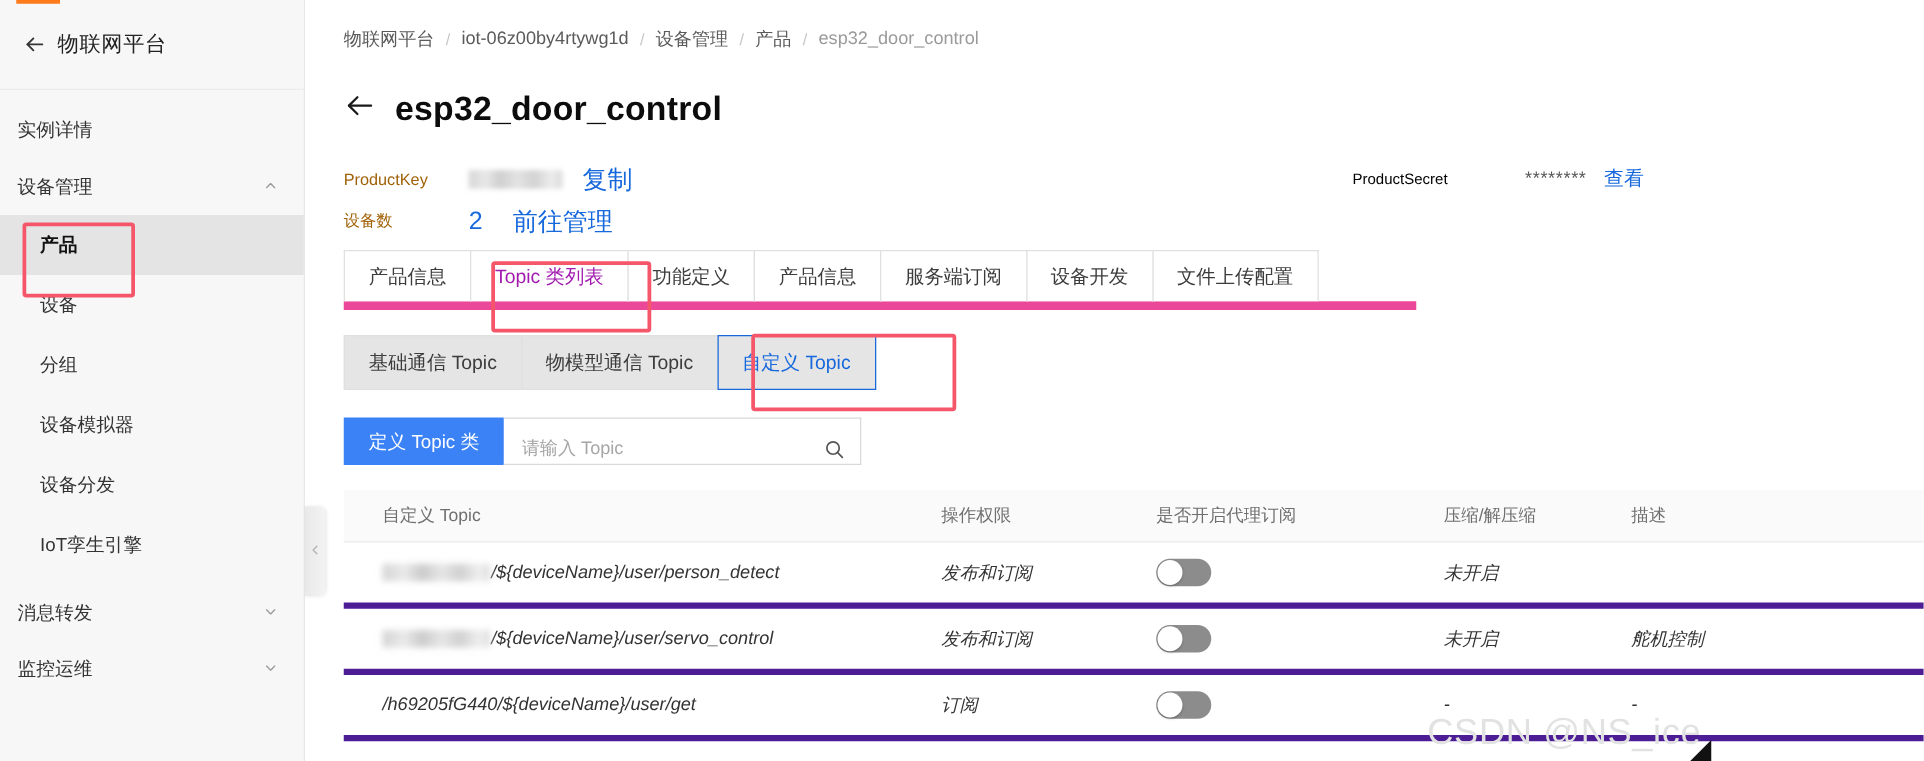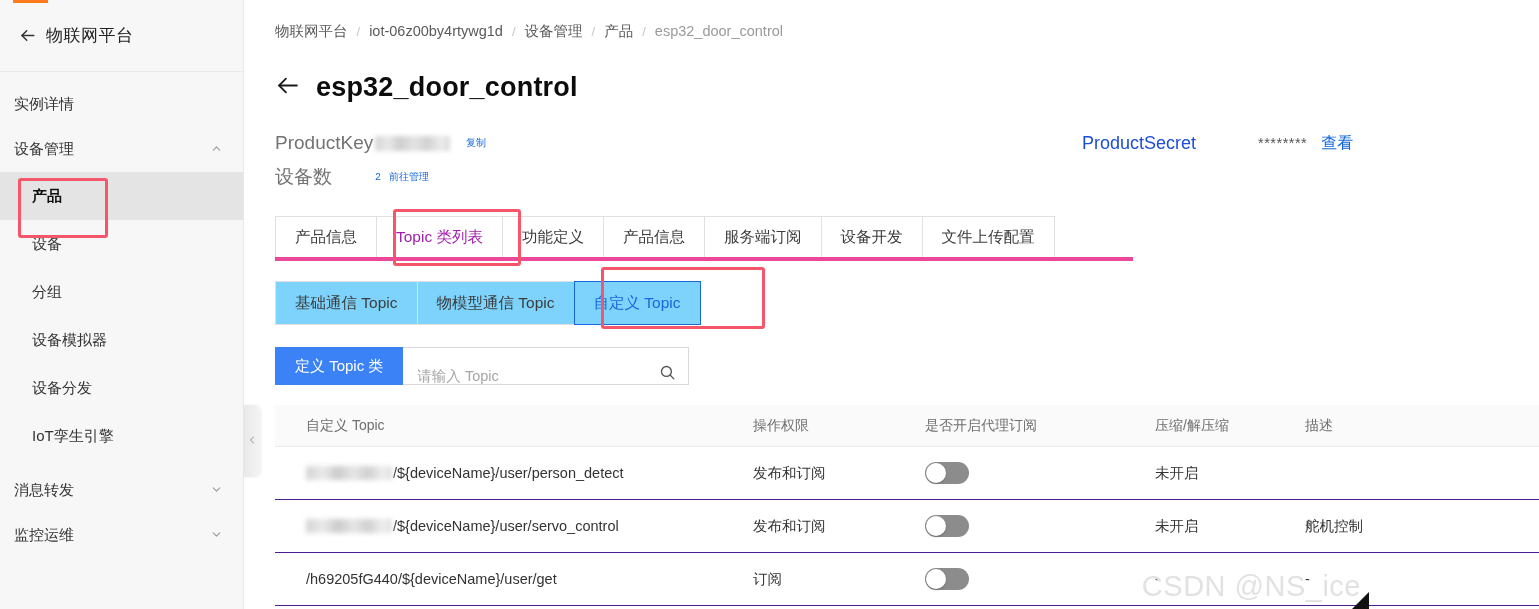--- a/index.html
+++ b/index.html
@@ -95,99 +95,100 @@
   .breadcrumb .sep { margin: 0 9px; color: #c6c6c6; font-size: 13px; }
 
   .page-title-row {
     display: flex; align-items: center; height: 46px; margin-top: 2px;
   }
   .pt-back { font-size: 24px; color: #1a1a1a; line-height: 1; margin-right: 16px; }
   .pt-title { font-size: 27px; font-weight: bold; color: #0c0c0c; letter-spacing: .2px; }
 
   .meta { margin-top: 16px; position: relative; }
   .meta-row { display: flex; align-items: center; height: 34px; }
-  .meta-label { width: 100px; font-size: 19px; color: #737373; }
-  .meta-val { font-size: 10px; color: #333; display: flex; align-items: center; font-family: Liberation Mono, monospace; }
+  .meta-label { width: 100px; font-size: 13px; color: #a16207; }
+  .meta-val { font-size: 20px; color: #333; display: flex; align-items: center; }
   .mask {
     display: inline-block; width: 75px; height: 15px;
     background: linear-gradient(90deg,#d6d6d6 0%,#e8e8e8 18%,#cfcfcf 33%,#e3e3e3 52%,#d2d2d2 70%,#ececec 88%,#dadada 100%);
     filter: blur(2.2px);
     border-radius: 1px;
     vertical-align: middle;
   }
   .link { color: #1668dc; cursor: pointer; }
   .meta-right {
     position: absolute; left: 807px; top: 0;
     display: flex; align-items: center; height: 34px;
   }
-  .meta-right .lab { font-size: 18px; color: #1d4ed8; margin-right: 62px; }
+  .meta-right .lab { font-size: 12px; color: #000000; margin-right: 62px; }
   .stars { font-size: 14.5px; color: #555; letter-spacing: .5px; margin-right: 14px; }
 
   
   .tabs {
-    display: flex; margin-top: 22px;
-    border-bottom: 4px solid #ec4899;
+    display: flex; margin-top: 6px;
+    border-bottom: 7px solid #ec4899;
     width: 858px;
   }
   .tab {
     height: 41px; padding: 0 19px;
     display: flex; align-items: center; justify-content: center;
     font-size: 15.5px; color: #3c3c3c;
     border: 1px solid #e0e0e0; border-bottom: none;
     background: #fff; margin-right: -1px;
   }
   .tab.active { color: #a21caf; }
 
   #rb-topiclist { left: 393px; top: 209px; width: 128px; height: 57px; }
 
   
   .subtabs { display: flex; margin-top: 20px; }
   .subtab {
     height: 44px; padding: 0 19px;
     display: flex; align-items: center; justify-content: center;
     font-size: 15.5px; color: #3c3c3c;
-    border: 1px solid #e0e0e0; margin-right: -1px; background: #7dd3fc;
+    border: 1px solid #e0e0e0; margin-right: -1px; background: #e5e5e5;
   }
   .subtab.active { color: #1668dc; border-color: #1668dc; z-index: 2; }
 
   #rb-custom { left: 601px; top: 267px; width: 164px; height: 62px; }
 
   
   .toolbar { display: flex; margin-top: 22px; }
   .btn-primary {
     height: 38px; padding: 0 20px;
     background: #3b82f6; color: #fff;
     font-size: 15px; display: flex; align-items: center; justify-content: center;
     border: none; cursor: pointer;
     font-family: inherit;
   }
   .searchbox {
     width: 286px; height: 38px;
     border: 1px solid #d9d9d9; border-left: none;
-    display: flex; align-items: flex-end;
-    padding: 0 12px 0 14px;
+    display: flex; align-items: flex-start;
+    padding: 16px 12px 0 14px;
   }
   .searchbox input {
     flex: 1; border: none; outline: none;
     font-size: 14.5px; color: #333;
     font-family: inherit; background: transparent;
   }
   .searchbox input::placeholder { color: #a6a6a6; }
   .search-icon { color: #555; font-size: 16px; line-height: 1; }
 
   
   .table { margin-top: 20px; width: 1264px; }
   .trow { display: flex; align-items: center; }
   .thead {
     height: 42px; background: #fafafa; font-size: 14px; color: #6f6f6f;
     border-bottom: 1px solid #ececec;
   }
   .tbody-row {
     height: 53px; font-size: 14.5px; color: #333;
-    border-bottom: 1px solid #4c1d95;
+    border-bottom: 5px solid #4c1d95;
+    font-style: italic;
   }
   .c-topic { width: 478px; padding-left: 31px; display: flex; align-items: center; }
   .c-perm  { width: 172px; }
   .c-proxy { width: 230px; }
   .c-comp  { width: 150px; }
   .c-desc  { width: 200px; }
 
   .topic-mask {
     display: inline-block; width: 86px; height: 14px;
     background: linear-gradient(90deg,#d4d4d4 0%,#eaeaea 20%,#cbcbcb 37%,#e6e6e6 55%,#d0d0d0 72%,#efefef 90%,#dcdcdc 100%);
@@ -327,21 +328,21 @@
         <span class="meta-label">ProductKey</span>
         <span class="meta-val">
           <span class="mask"></span>
           <span class="link" style="margin-left:16px">复制</span>
         </span>
       </div>
       <div class="meta-row">
         <span class="meta-label">设备数</span>
         <span class="meta-val">
           <span style="color:#1668dc">2</span>
-          <span class="link" style="margin-left:8px">前往管理</span>
+          <span class="link" style="margin-left:24px">前往管理</span>
         </span>
       </div>
 
       <div class="meta-right">
         <span class="lab">ProductSecret</span>
         <span class="stars">********</span>
         <span class="link">查看</span>
       </div>
     </div>
 

